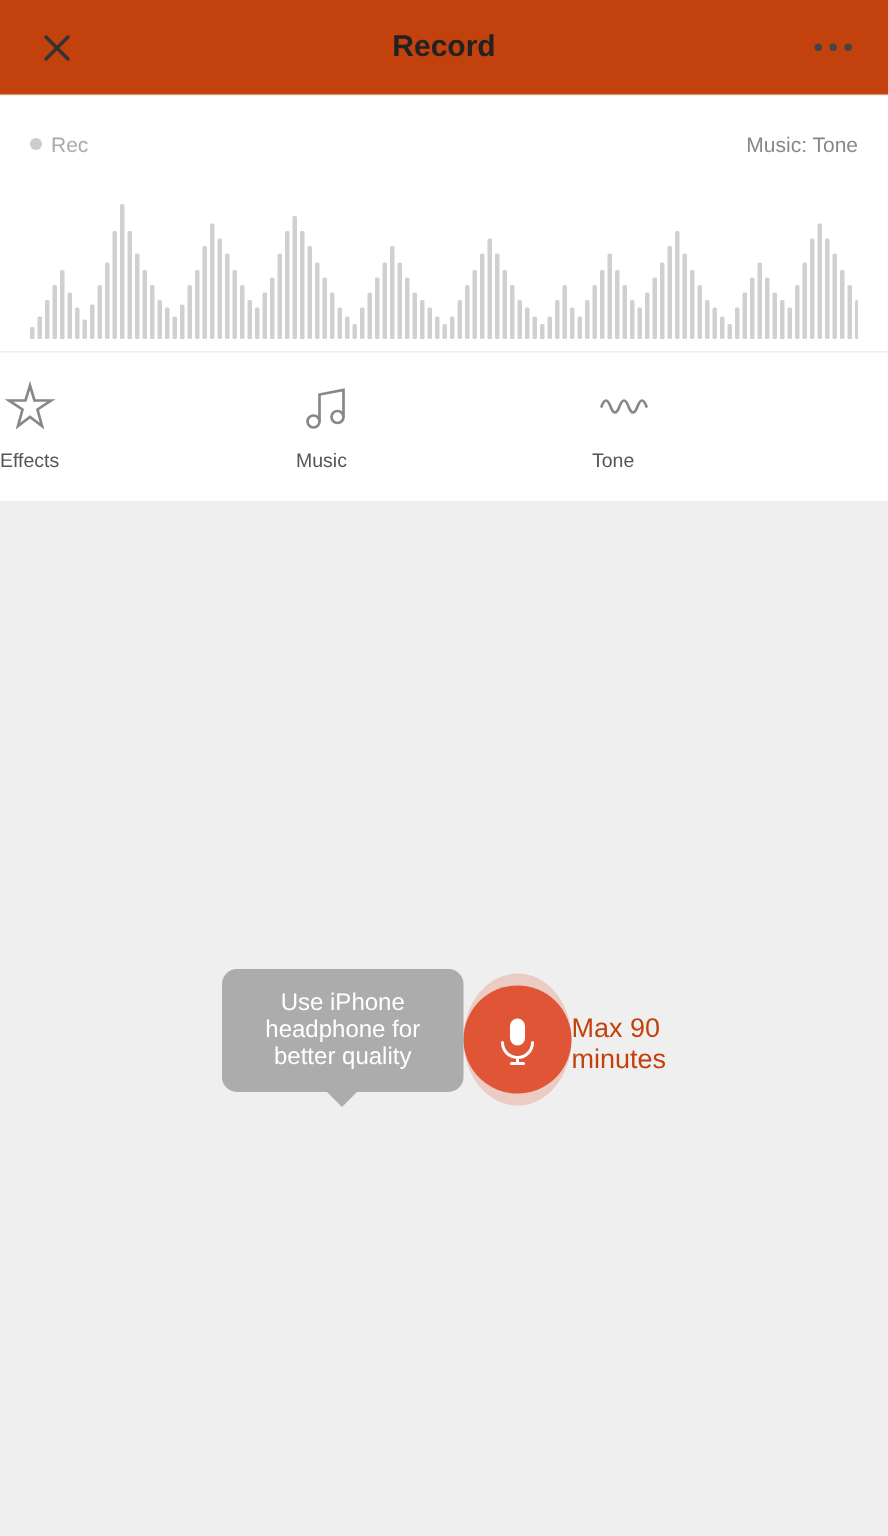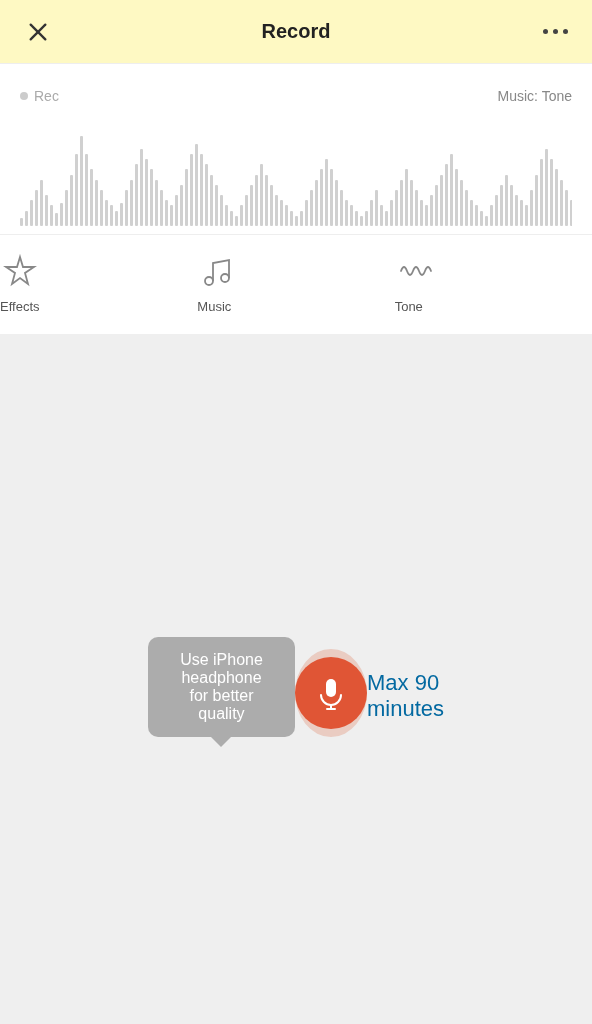--- a/index.html
+++ b/index.html
@@ -6,21 +6,21 @@
     body {
       width: 592px;
       height: 1024px;
       background: #f5f5f5;
       font-family: -apple-system, BlinkMacSystemFont, 'Helvetica Neue', Arial, sans-serif;
       overflow: hidden;
     }
 
     
     .header {
-      background: #fef9c3;
+      background: #c2410c;
       display: flex;
       align-items: center;
       justify-content: space-between;
       padding: 0 24px;
       height: 64px;
       border-bottom: 1px solid #eee;
     }
     .header-title {
       font-size: 20px;
       font-weight: 600;
@@ -186,23 +186,23 @@
       width: 72px;
       height: 72px;
       border-radius: 50%;
       background: #e05535;
       display: flex;
       align-items: center;
       justify-content: center;
     }
 
     .max-label {
-      font-size: 22px;
+      font-size: 18px;
       font-weight: 500;
-      color: #0369a1;
+      color: #c2410c;
       margin-top: 18px;
     }
 
     .record-area {
       display: flex;
       flex-direction: row;
       align-items: center;
       justify-content: center;
       position: absolute;
       top: 50%;

